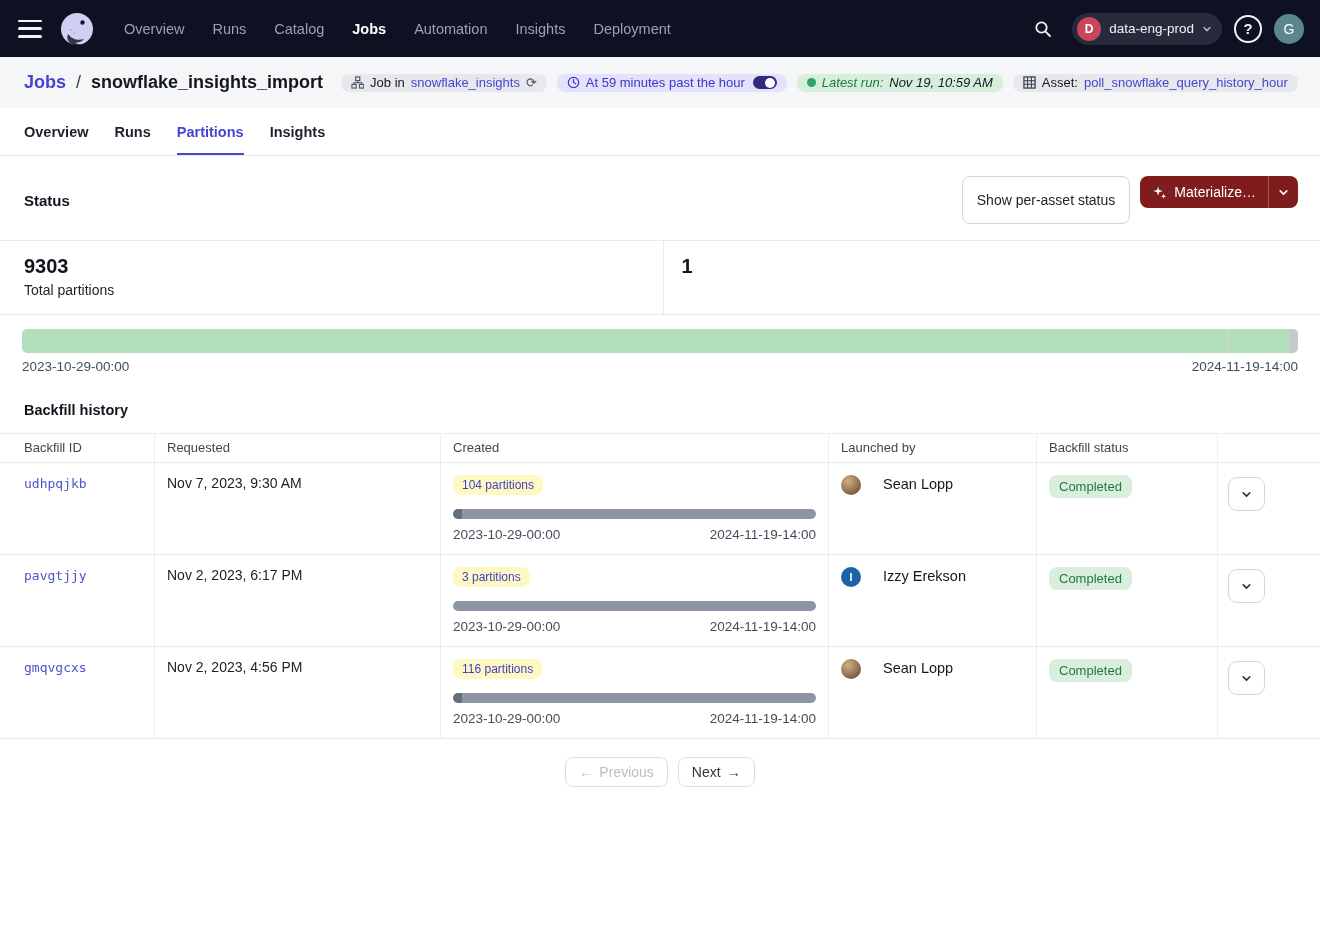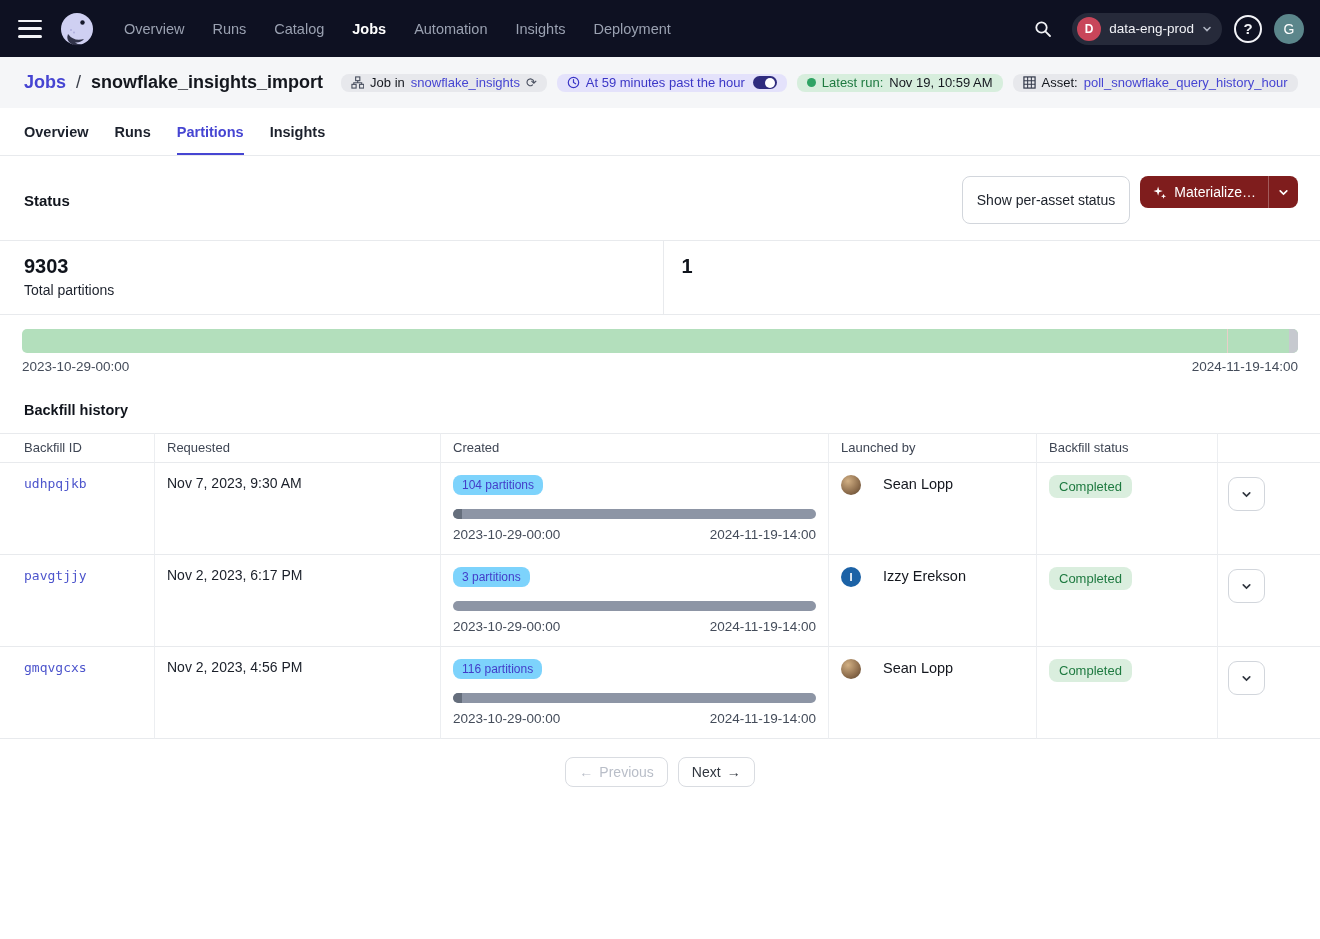--- a/index.html
+++ b/index.html
@@ -24,21 +24,21 @@
   .avatar-g { width:30px; height:30px; border-radius:50%; background:#5b868b; color:#fff; font-size:14px; display:flex; align-items:center; justify-content:center; cursor:pointer; }
 
   
   .crumbbar { height:51px; background:#f5f6f8; display:flex; align-items:center; padding:0 24px; gap:10px; }
   .crumb-parent { color:#4645d2; font-size:18px; font-weight:600; text-decoration:none; cursor:pointer; }
   .crumb-sep { color:#3a3f4a; font-size:18px; }
   .crumb-current { color:#14171e; font-size:18px; font-weight:600; margin-right:8px; }
   .tag { display:flex; align-items:center; gap:6px; height:18px; padding:0 10px; border-radius:8px; font-size:13px; white-space:nowrap; }
   .tag.gray { background:#e7e8ec; color:#14171e; }
   .tag.lavender { background:#e4e2fb; color:#3b36c6; }
-  .tag.green { background:#d7eedd; color:#14171e; }
+  .tag.green { background:#d7eedd; color:#14171e;font-style:italic; }
   .tag a { color:#4645d2; text-decoration:none; cursor:pointer; }
   .tag .green-label { color:#1e7a40; }
   .green-dot { width:9px; height:9px; border-radius:50%; background:#2fa364; }
   .toggle { width:24px; height:13px; border-radius:7px; background:#2f2c7e; position:relative; cursor:pointer; margin-left:2px; }
   .toggle::after { content:""; position:absolute; right:1.5px; top:1.5px; width:10px; height:10px; border-radius:50%; background:#ffffff; }
   .sync-glyph { font-size:13px; color:#4a5060; }
 
   
   .tabs { display:flex; gap:26px; padding:0 24px; height:48px; align-items:flex-end; border-bottom:1px solid #e8eaed; background:#fff; }
   .tab { font-size:14.5px; font-weight:600; color:#1c212c; padding-bottom:13px; cursor:pointer; border-bottom:2px solid transparent; }
@@ -68,21 +68,21 @@
 
   
   .bf-title { font-size:14.5px; font-weight:bold; color:#10141c; padding:14px 24px 15px 24px; }
   .bf-grid { display:grid; grid-template-columns:155px 286px 388px 208px 181px 1fr; }
   .bf-grid > div { border-bottom:1px solid #e8eaed; }
   .bf-head { border-top:1px solid #e8eaed; font-size:13px; color:#3f4654; padding:6px 12px 7px 12px; display:flex; align-items:center;text-align:center; }
   .col-divider { border-right:1px solid #eceef1; }
   .first-col { padding-left:24px !important; }
   .bf-cell { padding:12px 12px; font-size:14px; color:#1a1f29; }
   .bf-id { font-family:"DejaVu Sans Mono", monospace; font-size:13px; color:#4c54cc; cursor:pointer; }
-  .req-pill { display:inline-block; background:#7dd3fc; color:#433dc9; font-size:12px; padding:3px 9px; border-radius:8px; }
+  .req-pill { display:inline-block; background:#fef9c3; color:#433dc9; font-size:12px; padding:3px 9px; border-radius:8px; }
   .req-bar { margin-top:14px; height:10px; border-radius:5px; background:#8d95a5; position:relative; overflow:hidden; }
   .req-bar .cap { position:absolute; left:0; top:0; bottom:0; width:9px; background:#656e7c; border-radius:5px 0 0 5px; }
   .req-dates { display:flex; justify-content:space-between; font-size:13.5px; color:#444c5a; margin-top:8px; }
   .user-cell { display:flex; align-items:flex-start; gap:22px; }
   .user-avatar-photo { width:20px; height:20px; border-radius:50%; flex:0 0 20px;
      background:radial-gradient(circle at 35% 30%, #d2b084, #8a6a4a 62%, #56422e); }
   .user-avatar-initial { width:20px; height:20px; border-radius:50%; flex:0 0 20px; background:#1c62a6; color:#fff; font-size:11px; font-weight:bold; display:flex; align-items:center; justify-content:center; }
   .user-name { font-size:14.5px; color:#14171e; margin-top:1px; }
   .status-pill { display:inline-block; background:#daeede; color:#1e7a40; font-size:13px; padding:4px 10px; border-radius:8px; }
   .row-action { display:flex; justify-content:flex-start; padding:14px 0 0 10px; }

